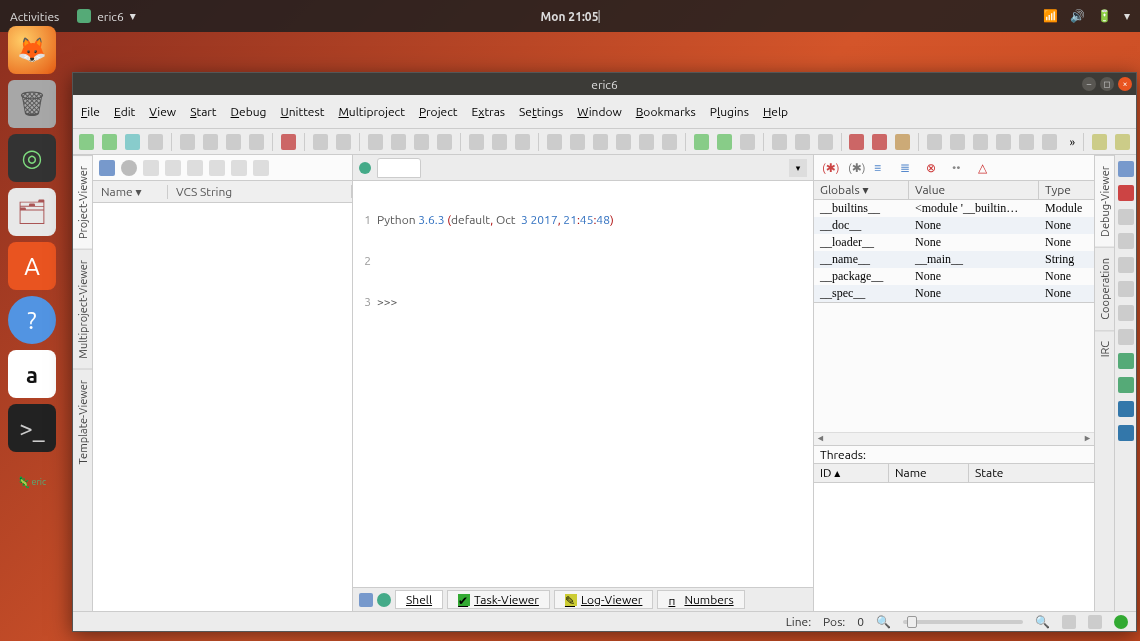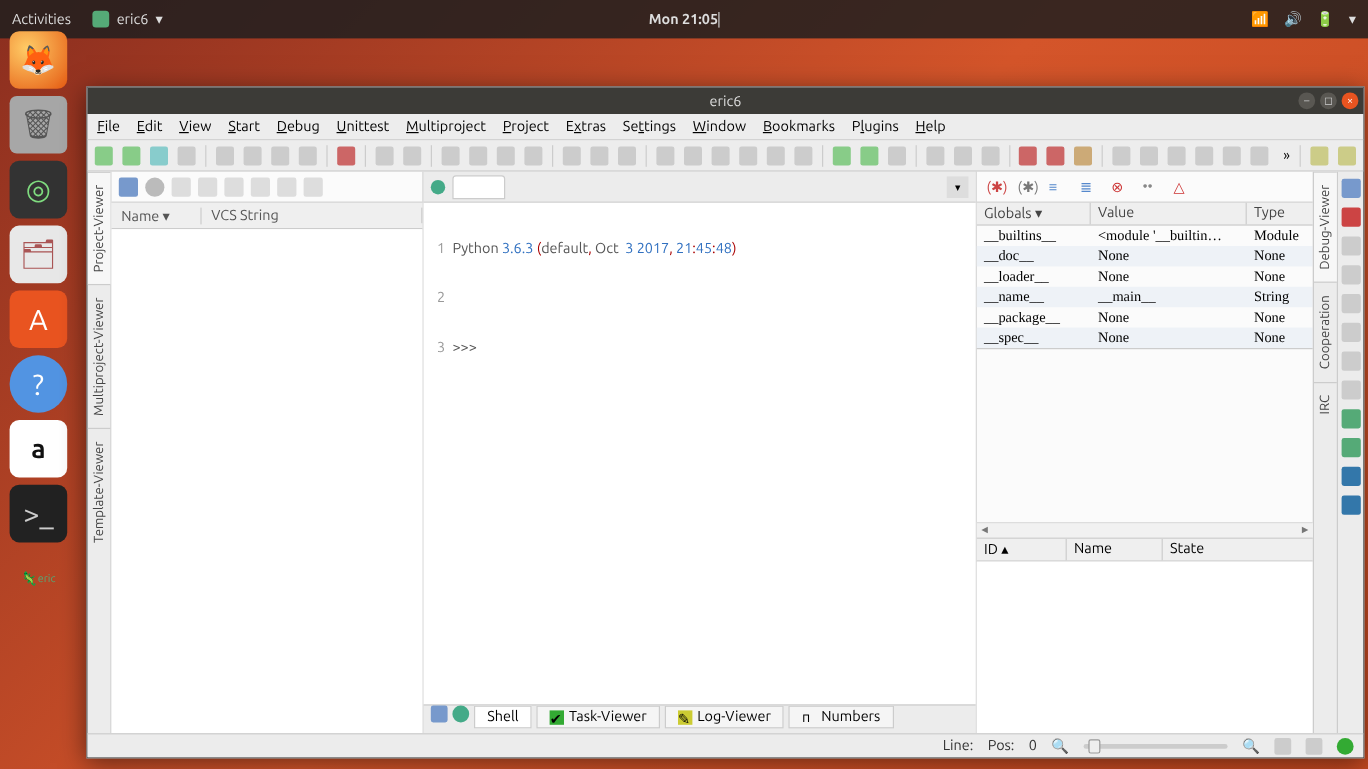--- a/index.html
+++ b/index.html
@@ -26,21 +26,21 @@
 .dock .terminal { background: #222; color: #ccc; }
 .dock .eric { background: transparent; color: #5a7; font-size: 11px; text-align: center; }
 
 
 .window { position: absolute; left: 72px; top: 72px; width: 1065px; height: 560px; background: #f0f0f0; border: 1px solid #555; box-shadow: 0 4px 20px rgba(0,0,0,0.5); display: flex; flex-direction: column; }
 .titlebar { height: 22px; background: #3c3b37; color: #ddd; display: flex; align-items: center; justify-content: center; position: relative; font-size: 12px; }
 .titlebar .win-controls { position: absolute; right: 4px; display: flex; gap: 4px; }
 .titlebar .win-controls span { width: 14px; height: 14px; border-radius: 50%; background: #595752; display: flex; align-items: center; justify-content: center; font-size: 9px; color: #ccc; }
 .titlebar .win-controls .close { background: #e95420; color: #fff; }
 
-.menubar { height: 22px; background: #ededed; border-bottom: 1px solid #ccc; display: flex; align-items: center; padding: 0 8px; gap: 14px; font-size: 13px; }
+.menubar { height: 34px; background: #ededed; border-bottom: 1px solid #ccc; display: flex; align-items: center; padding: 0 8px; gap: 14px; font-size: 13px; }
 .menubar span .accel { text-decoration: underline; }
 
 .toolbar { height: 26px; background: #ededed; border-bottom: 1px solid #ccc; display: flex; align-items: center; padding: 0 6px; gap: 8px; }
 .toolbar .tb { width: 16px; height: 16px; background: #ccc; border-radius: 2px; display: inline-block; }
 .toolbar .sep { width: 1px; height: 18px; background: #ccc; }
 .toolbar .tb.g { background: #8c8; } .toolbar .tb.b { background: #8cc; } .toolbar .tb.r { background: #c66; }
 .toolbar .tb.y { background: #cc8; } .toolbar .tb.o { background: #ca7; }
 
 
 .body { flex: 1; display: flex; overflow: hidden; }
@@ -62,21 +62,21 @@
 .center .edit-tabs .tab { width: 44px; height: 20px; background: #fff; border: 1px solid #ccc; border-radius: 3px 3px 0 0; }
 .center .edit-tabs .dd { margin-left: auto; width: 18px; height: 18px; background: #ddd; display:flex; align-items:center; justify-content:center; font-size:9px; }
 .center .editor { flex: 0 0 150px; background: #fdfdfb; display: flex; align-items: center; justify-content: center; border-bottom: 1px solid #ccc; }
 .center .editor .logo { color: #bbb; font-size: 36px; font-style: italic; letter-spacing: 2px; }
 .center .shell { flex: 1; background: #fff; font-family: monospace; font-size: 12px; padding: 4px; white-space: pre; color: #555; }
 .center .shell .ln { display:flex; }
 .center .shell .gut { width: 14px; text-align: right; color: #999; margin-right: 6px; }
 .center .shell .num { color: #3070c0; }
 .center .shell .pun { color: #aa0000; }
 
-.center .bottom-tabs { height: 24px; background: #ececec; border-top: 1px solid #ccc; display: flex; align-items: flex-start; gap: 4px; padding: 0 6px; }
+.center .bottom-tabs { height: 24px; background: #ececec; border-top: 1px solid #ccc; display: flex; align-items: center; gap: 4px; padding: 0 6px; text-decoration: underline; }
 .center .bottom-tabs .btab { padding: 2px 10px; border: 1px solid #ccc; background: #f5f5f5; display: flex; align-items: center; gap: 4px; font-size: 12px; }
 .center .bottom-tabs .btab .ic { width: 12px; height: 12px; display:inline-block; }
 .center .bottom-tabs .btab.active { background: #fff; }
 
 .right-panel { width: 280px; display: flex; flex-direction: column; background: #fbfbfb; }
 .right-panel .rp-tb { height: 26px; border-bottom: 1px solid #ccc; display: flex; align-items: center; gap: 10px; padding: 0 8px; }
 .right-panel .rp-tb .ic { width: 16px; height: 14px; display:inline-block; }
 .right-panel .dbg-table { border-bottom: 1px solid #ccc; }
 .right-panel .hdr { display: flex; background: #efefef; border-bottom: 1px solid #ccc; font-size: 12px; color: #444; }
 .right-panel .hdr .c { padding: 2px 6px; border-right: 1px solid #ccc; }
@@ -331,20 +331,21 @@
             </div>
           <div class="row">
               <div class="c c1">__spec__</div>
               <div class="c c2">None</div>
               <div class="c c3">None</div>
             </div>
         </div>
       </div>
       <div style="flex:1"></div>
       <div class="scrollers"></div>
+      <div class="threads-lbl">Threads:</div>
       <div class="th-hdr">
         <div class="tc tc1"><span>ID</span> ▴</div>
         <div class="tc tc2">Name</div>
         <div class="tc tc3">State</div>
       </div>
       <div class="th-body"></div>
     </div>
 
     <div class="right-tabs">
       <div class="vside active">Debug-Viewer</div>

